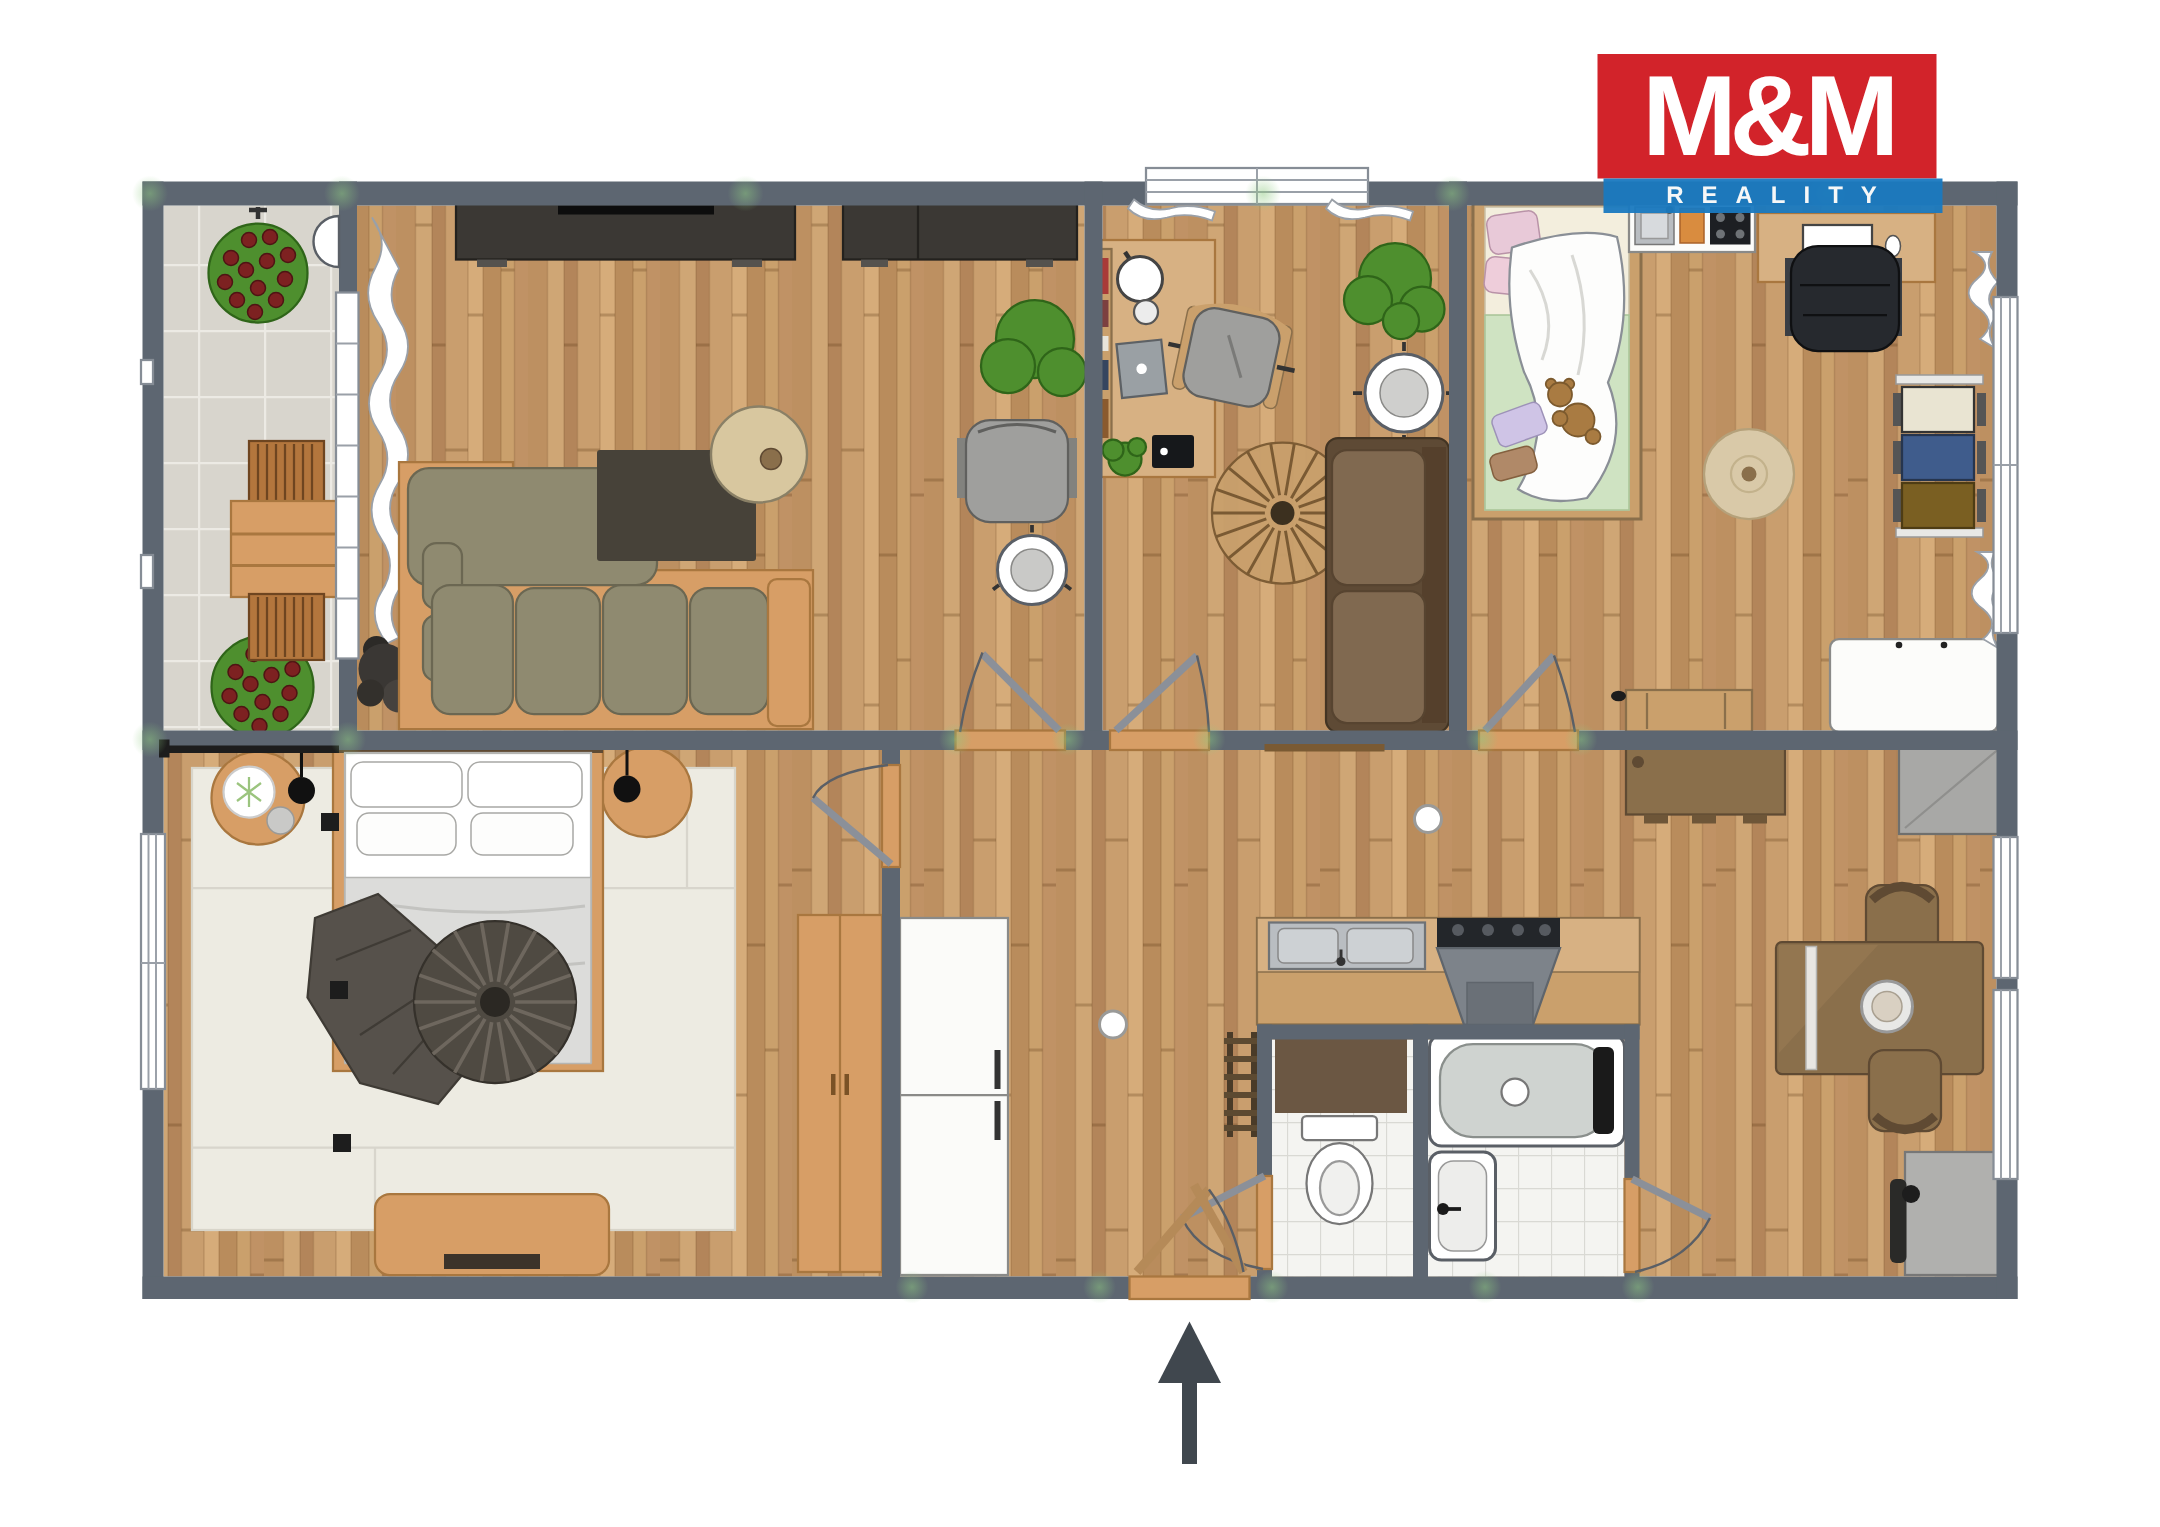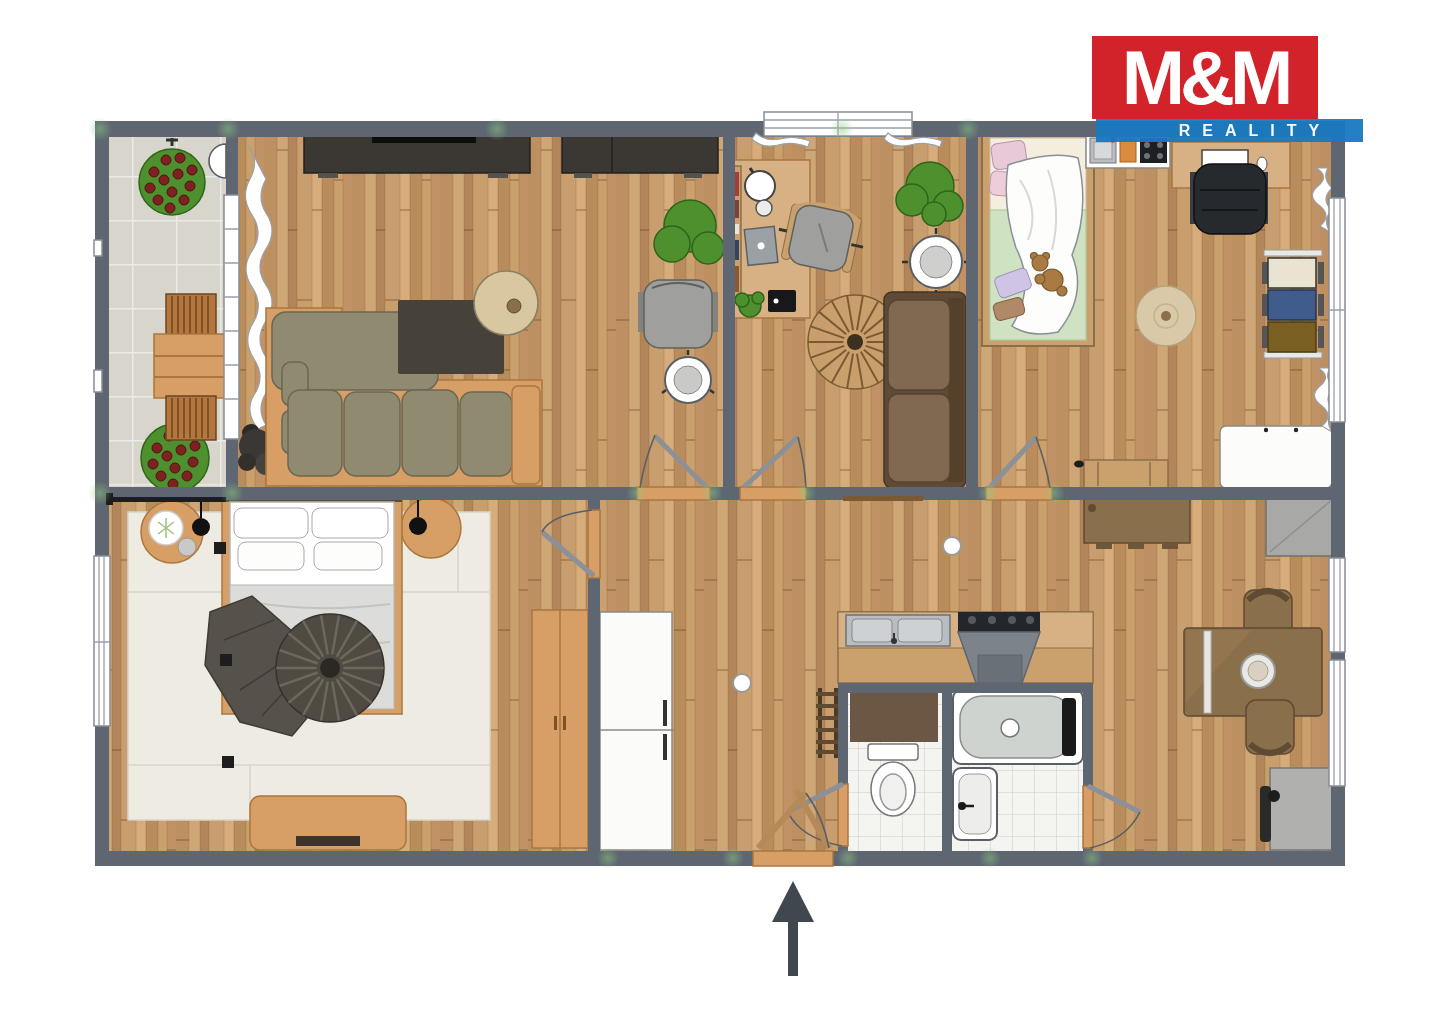--- a/index.html
+++ b/index.html
@@ -12,25 +12,25 @@
   .winline{stroke:#9aa0a8;stroke-width:1.3;fill:none;}
   .arc{fill:none;stroke:#5a5f66;stroke-width:1.6;}
   .leaf{stroke:#8b9099;stroke-width:5;}
   .tan{fill:var(--wood-trim);stroke:#a9773f;stroke-width:1.5;}
   .brown{fill:var(--furn-brown);stroke:#5f4a33;stroke-width:1.5;}
   .olive{fill:var(--sofa-olive);stroke:#6b6752;stroke-width:1.5;}
   .whitef{fill:#fcfcfa;stroke:#8a8a88;stroke-width:1.5;}
   .green{fill:var(--plant-green);stroke:#2f6519;stroke-width:1.5;}
   .grayf{fill:#9f9f9d;stroke:#60605e;stroke-width:1.5;}
   .darkf{fill:#3b3834;stroke:#23211e;stroke-width:1.5;}
-  .logo{position:absolute;left:1092px;top:36px;width:230px;}
+  .logo{position:absolute;left:1065px;top:36px;width:230px;}
   .logo-red{width:226px;height:83px;background:var(--logo-red);display:flex;align-items:center;justify-content:center;}
   .logo-red span{color:#fff;font-weight:bold;font-size:76px;letter-spacing:-5px;line-height:83px;}
   .logo-blue{width:226px;height:23px;margin-left:4px;background:var(--logo-blue);opacity:.95;
-             display:flex;align-items:center;justify-content:center;padding-left:41px;}
+             display:flex;align-items:center;justify-content:center;}
   .logo-blue span{color:#fff;font-weight:bold;font-size:16px;letter-spacing:12px;padding-left:10px;line-height:23px;}
 </style>
 </head>
 <body>
 
 <div id="stage">
 <svg id="plan" width="1440" height="1018" viewBox="0 0 1440 1018">
 <defs>
   <pattern id="wood" width="88" height="260" patternUnits="userSpaceOnUse">
     <rect width="88" height="260" fill="#c59b6b"></rect>

